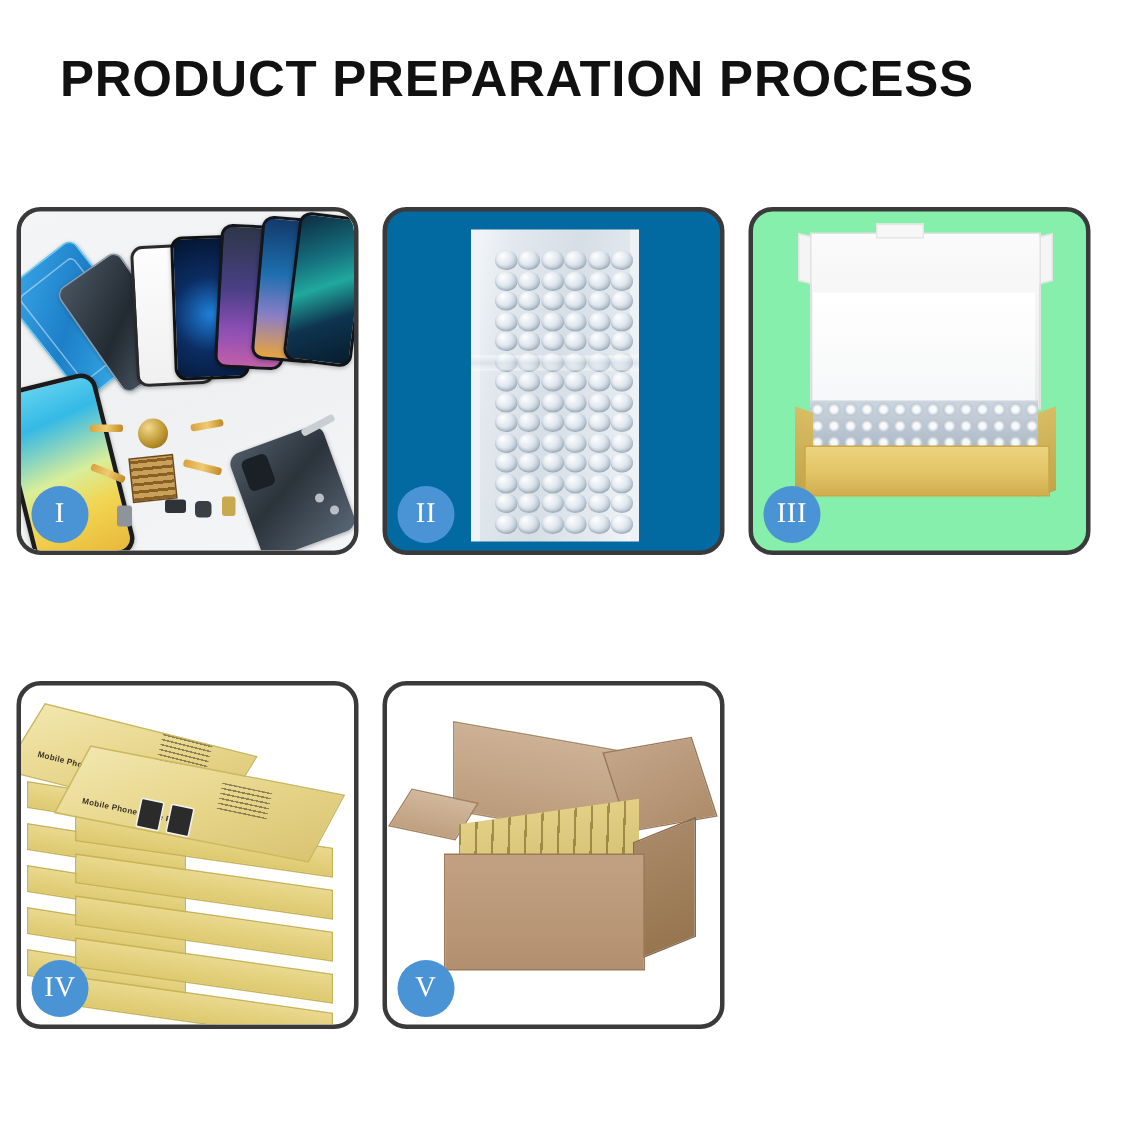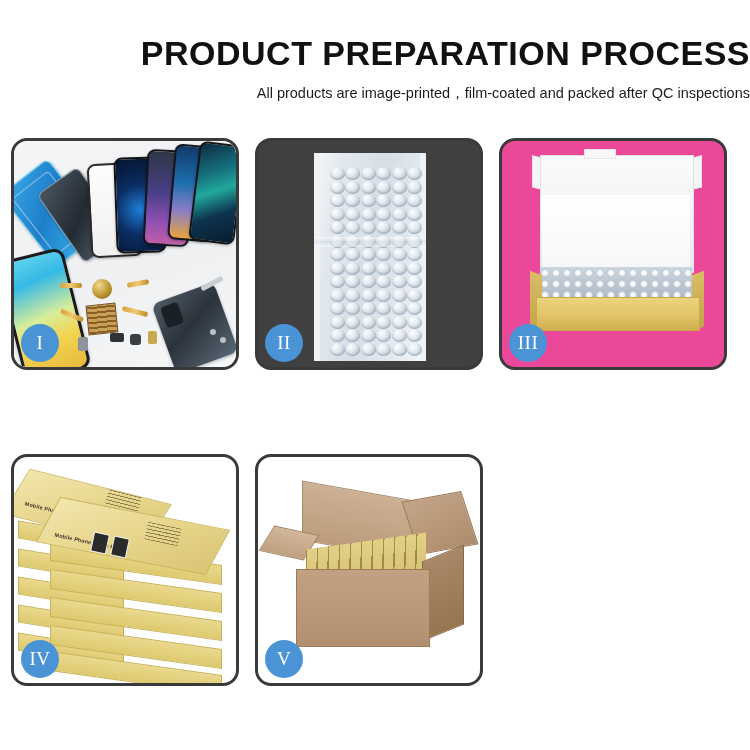--- a/index.html
+++ b/index.html
@@ -12,23 +12,24 @@
     height: 750px;
     font-family: "Liberation Sans", sans-serif;
     color: #1a1a1a;
     overflow: hidden;
     position: relative;
   }
 
   
   .header {
     width: 100%;
-    text-align: right;
+    text-align: left;
     padding-top: 34px;
     box-sizing: border-box;
+    padding-left: 40px;
   }
   .page-title {
     font-size: 34px;
     font-weight: 700;
     letter-spacing: 0.5px;
     color: #111111;
     margin: 0;
     line-height: 1.15;
     white-space: nowrap;
   }
@@ -206,21 +207,21 @@
     border: 1px solid #6b4a18;
     transform: rotate(-6deg);
   }
   .flex-strip {
     position: absolute;
     background: linear-gradient(90deg, #d8a23c, #f0cb72, #c08a25);
     height: 5px; border-radius: 2px;
   }
 
   
-  .p2 { background: #404040; }
+  .p2 { background: #0369a1; }
   .bubblewrap {
     position: absolute;
     left: 56px; top: 12px;
     width: 112px; height: 208px;
     background: linear-gradient(100deg, #f2f5f7 0%, #e2e8ee 18%, #d6dee6 50%, #e4eaf0 82%, #f4f6f8 100%);
     border-left: 6px solid #f0f3f6;
     border-right: 6px solid #eef2f5;
     box-sizing: border-box;
   }
   .bubbles {
@@ -237,21 +238,21 @@
     background: radial-gradient(circle at 34% 28%, rgba(255,255,255,0.96) 0%, rgba(226,233,240,0.85) 42%, rgba(170,184,198,0.8) 78%, rgba(142,158,174,0.7) 100%);
     box-shadow: inset 0 -1px 2px rgba(120,135,150,0.5);
   }
   .wrapfold {
     position: absolute;
     left: 56px; top: 96px; width: 112px; height: 10px;
     background: linear-gradient(180deg, rgba(255,255,255,0.55), rgba(195,208,220,0.35), rgba(255,255,255,0.5));
   }
 
   
-  .p3 { background: #ec4899; }
+  .p3 { background: #86efac; }
   .m3-lid {
     position: absolute; left: 38px; top: 14px;
     width: 152px; height: 116px;
     background: linear-gradient(180deg, #fbfbfb 0%, #f2f2f2 60%, #e9e9e9 100%);
     border: 1px solid #e2e2e2;
   }
   .m3-lid-tab {
     position: absolute; left: 82px; top: 8px;
     width: 30px; height: 8px;
     background: #f7f7f7; border: 1px solid #e6e6e6;
@@ -432,21 +433,20 @@
     width: 60px; height: 34px;
     background: linear-gradient(140deg, rgba(244,246,248,0.9), rgba(222,228,234,0.55));
     transform: rotate(-10deg);
   }
 </style>
 </head>
 <body>
 
 <div class="header">
   <h1 class="page-title">PRODUCT PREPARATION PROCESS</h1>
-  <p class="page-subtitle">All products are image-printed，film-coated and packed after QC inspections</p>
 </div>
 
 <div class="grid">
 
   <div class="panel p1">
     <div class="panel-inner">
       <div class="tintbg"></div>
       <div class="phone scr-blue"></div>
       <div class="phone scr-glass"></div>
       <div class="phone scr-white"></div>

